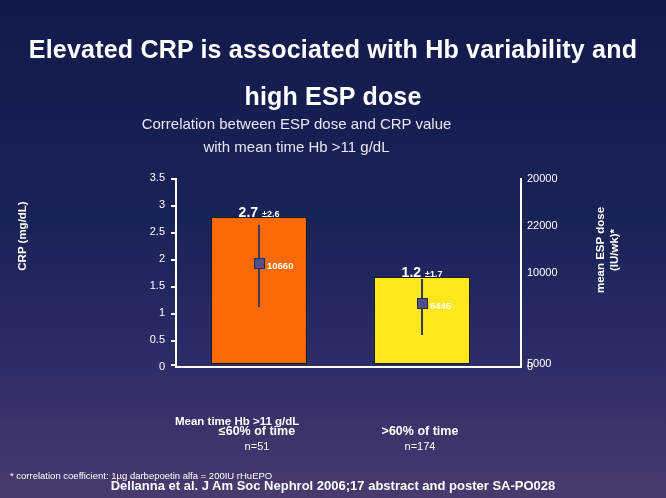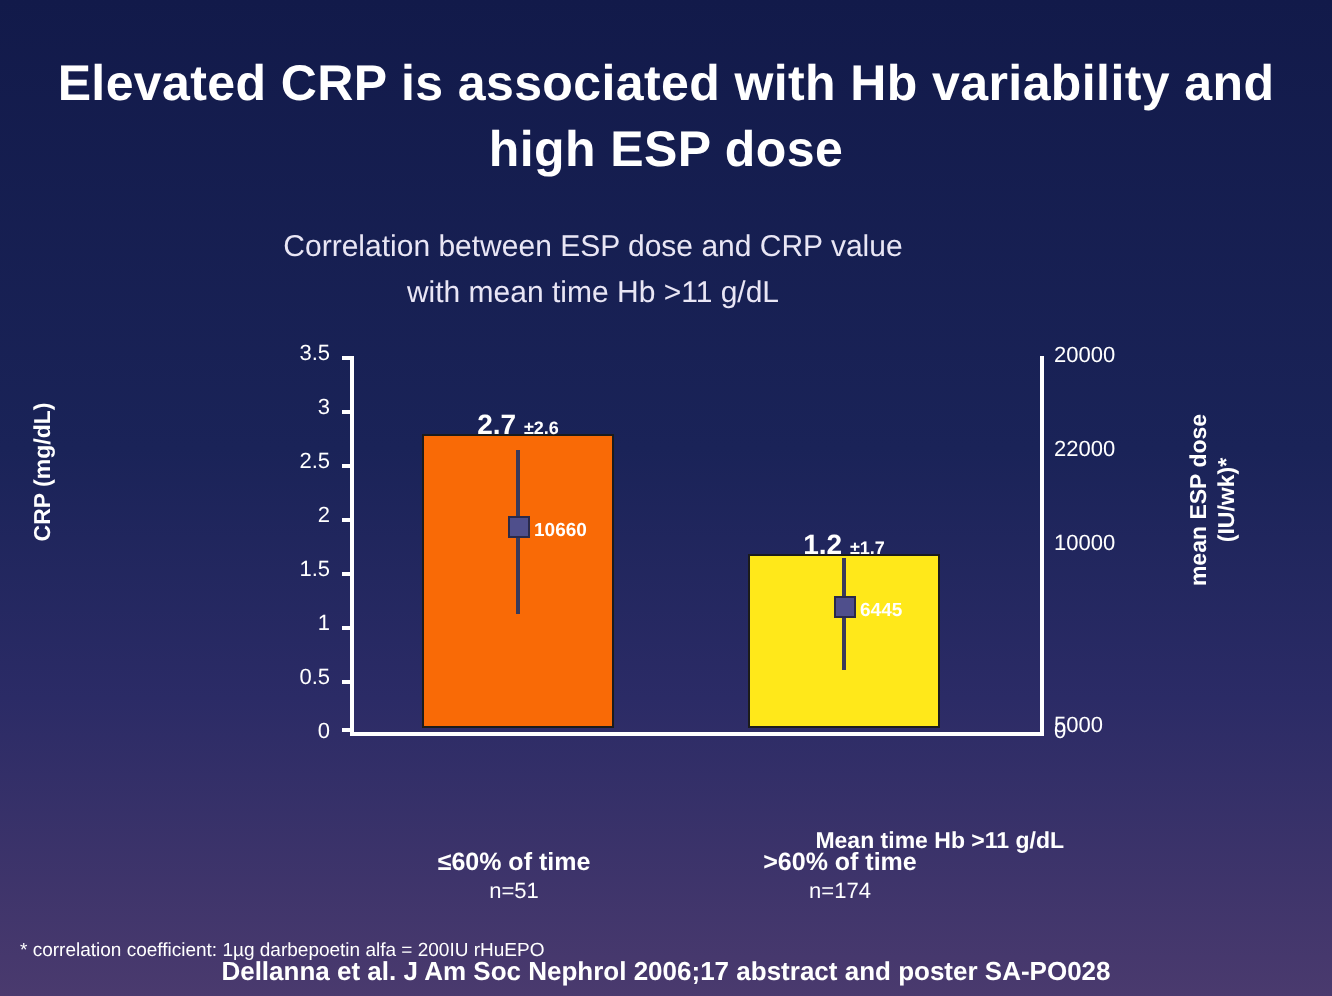--- a/index.html
+++ b/index.html
@@ -20,21 +20,21 @@
     inset: 0;
   }
   .title {
     position: absolute;
     top: 26px;
     left: 0;
     width: 666px;
     text-align: center;
     font-size: 25px;
     font-weight: bold;
-    line-height: 33px;
+    line-height: 47px;
     color: #ffffff;
     letter-spacing: 0.2px;
   }
   .subtitle {
     position: absolute;
     top: 112px;
     left: 0;
     width: 593px;
     text-align: center;
     font-size: 15px;
@@ -179,24 +179,24 @@
     margin-top: 44px;
   }
   .cat .n {
     display: block;
     font-size: 11px;
     font-weight: normal;
     margin-top: 2px;
   }
   .xaxis-title {
     position: absolute;
-    left: 187px;
+    left: 175px;
     top: 415px;
     width: 345px;
-    text-align: right;
+    text-align: left;
     font-size: 11.5px;
     font-weight: bold;
     color: #ffffff;
   }
   .footnote {
     position: absolute;
     left: 10px;
     top: 470px;
     font-size: 9.5px;
     color: #ffffff;

